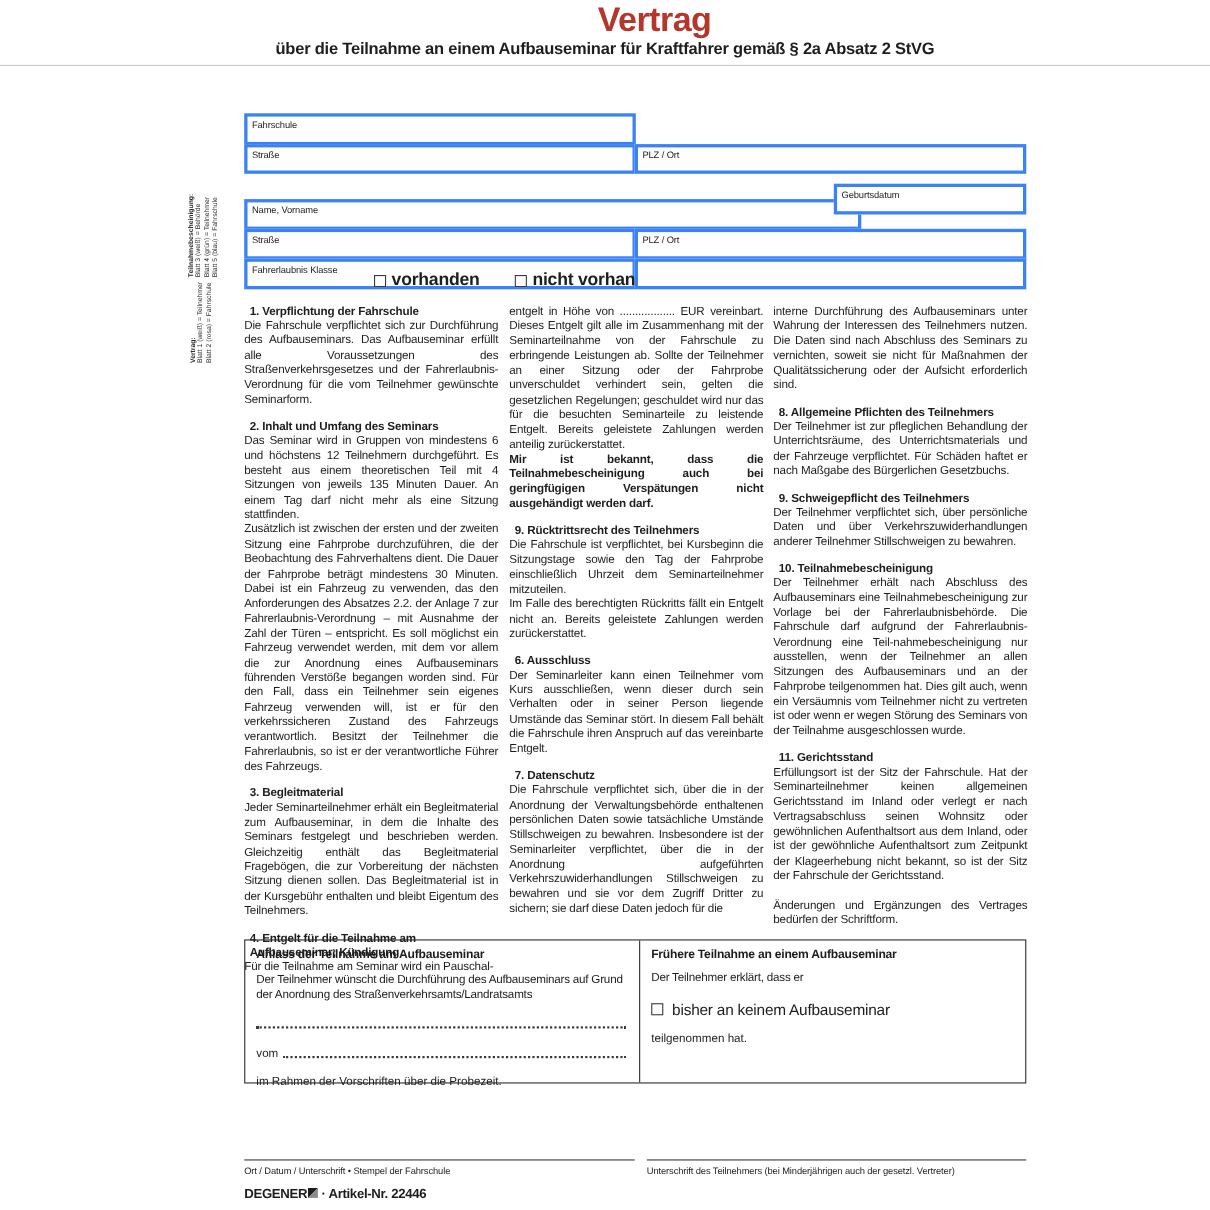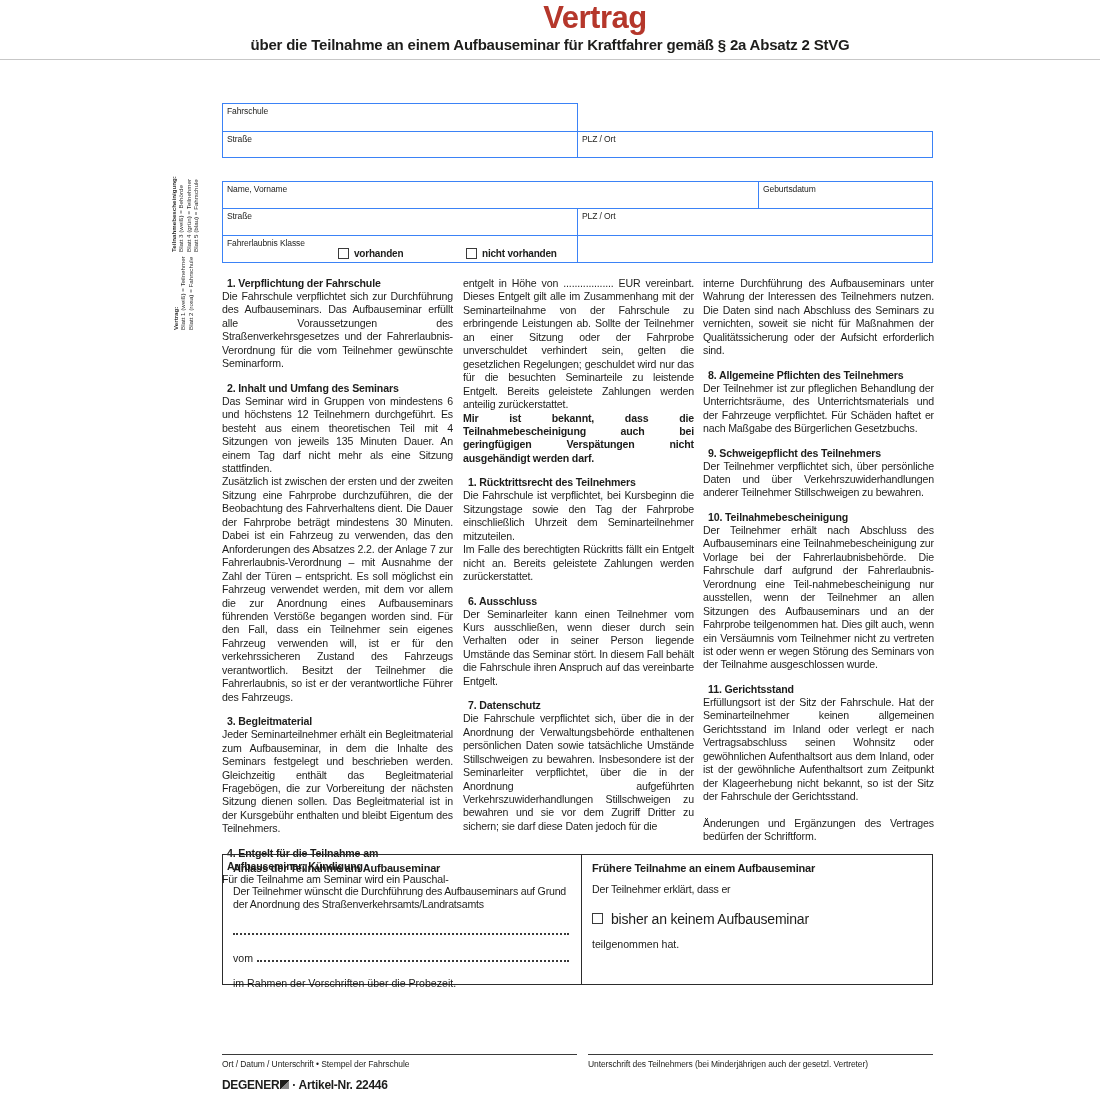--- a/index.html
+++ b/index.html
@@ -12,24 +12,24 @@
   
   .page-title{top:0px;left:0;width:1100px;text-align:center;font-size:31px;font-weight:700;letter-spacing:-0.5px;}
   .page-subtitle{top:36px;left:0;width:1100px;text-align:center;font-size:15px;font-weight:700;letter-spacing:-0.2px;}
   .header-rule{top:59px;left:0;width:1100px;border-top:1px solid #c7c7c7;height:0;}
   
   .side-note{transform:rotate(-90deg);transform-origin:left top;font-size:6.2px;line-height:7.4px;white-space:nowrap;color:#2b2b2b;}
   .side-note .sh{font-weight:700;}
   
   .mini-label{font-size:11px;font-weight:700;margin-top:37px;}
   
-  .cell{position:absolute;border:1px solid #3b82f6;background:#fff;box-sizing:border-box;}
+  .cell{position:absolute;border:3px solid #3b82f6;background:#fff;box-sizing:border-box;}
   .cell .field-label{font-size:8.5px;color:#1d1d1b;position:absolute;top:2px;left:4px;letter-spacing:-0.1px;}
   .cb{display:inline-block;width:11px;height:11px;border:1px solid #3a3a3a;background:#fff;vertical-align:middle;box-sizing:border-box;}
-  .cb-label{font-size:10px;font-weight:700;vertical-align:middle;margin-left:5px;letter-spacing:-0.2px;}
+  .cb-label{font-size:16px;font-weight:700;vertical-align:middle;margin-left:5px;letter-spacing:-0.2px;}
   .cb-group{position:absolute;top:8px;white-space:nowrap;}
   
   .col{position:absolute;top:277px;width:231px;font-size:10.6px;line-height:13.45px;text-align:justify;letter-spacing:-0.15px;}
   .blk{margin:0;}
   .blk.h{font-weight:700;margin-top:11px;padding-left:5px;text-align:left;line-height:13px;}
   .col .blk:first-child{margin-top:0;}
   .blk.pb{font-weight:700;}
   .blk.gap{margin-top:13px;}
   
   .bottom-box{position:absolute;left:222px;top:854px;width:711px;height:131px;border:1px solid #2c2c2c;box-sizing:border-box;}
@@ -83,21 +83,21 @@
 </div>
 <div class="cell" style="left:577px;top:131px;width:356px;height:27px;">
   <span class="field-label">PLZ / Ort</span>
 </div>
 
 <div class="abs mini-label" style="left:223px;top:184px;">und</div>
 
 <div class="cell" style="left:222px;top:181px;width:561px;height:28px;">
   <span class="field-label">Name, Vorname</span>
 </div>
-<div class="cell" style="left:758px;top:181px;width:175px;height:28px;">
+<div class="cell" style="left:758px;top:167px;width:175px;height:28px;">
   <span class="field-label">Geburtsdatum</span>
 </div>
 <div class="cell" style="left:222px;top:208px;width:356px;height:28px;">
   <span class="field-label">Straße</span>
 </div>
 <div class="cell" style="left:577px;top:208px;width:356px;height:28px;">
   <span class="field-label">PLZ / Ort</span>
 </div>
 <div class="cell" style="left:222px;top:235px;width:356px;height:28px;">
   <span class="field-label">Fahrerlaubnis Klasse</span>
@@ -117,21 +117,21 @@
     <div class="blk p">Das Seminar wird in Gruppen von mindestens 6 und höchstens 12 Teilnehmern durchgeführt. Es besteht aus einem theoretischen Teil mit 4 Sitzungen von jeweils 135 Minuten Dauer. An einem Tag darf nicht mehr als eine Sitzung stattfinden.</div>
     <div class="blk p">Zusätzlich ist zwischen der ersten und der zweiten Sitzung eine Fahrprobe durchzuführen, die der Beobachtung des Fahrverhaltens dient. Die Dauer der Fahrprobe beträgt mindestens 30 Minuten. Dabei ist ein Fahrzeug  zu verwenden, das den Anforderungen des Absatzes 2.2. der Anlage 7 zur Fahrerlaubnis-Verordnung – mit Ausnahme  der Zahl der Türen – entspricht. Es soll möglichst ein Fahrzeug verwendet werden, mit dem vor allem die zur Anordnung eines Aufbauseminars führenden Verstöße begangen worden sind. Für den Fall, dass ein Teilnehmer sein eigenes Fahrzeug verwenden will, ist er für den verkehrssicheren Zustand des Fahrzeugs verantwortlich. Besitzt der Teilnehmer die Fahrerlaubnis, so ist er der verantwortliche Führer des Fahrzeugs.</div>
     <div class="blk h">3. Begleitmaterial</div>
     <div class="blk p">Jeder Seminarteilnehmer erhält ein Begleitmaterial zum Aufbauseminar, in dem die Inhalte des Seminars festgelegt und beschrieben werden. Gleichzeitig enthält das Begleitmaterial Fragebögen, die zur Vorbereitung der nächsten Sitzung dienen sollen. Das Begleitmaterial ist in der Kursgebühr enthalten und bleibt Eigentum des Teilnehmers.</div>
     <div class="blk h">4. Entgelt für die Teilnahme am Aufbauseminar; Kündigung</div>
     <div class="blk p">Für die Teilnahme am Seminar wird ein Pauschal-</div>
   </div>
 <div class="col" style="left:463px;">
     <div class="blk p">entgelt in Höhe von .................. EUR vereinbart. Dieses Entgelt gilt alle im Zusammenhang mit der Seminarteilnahme von der Fahrschule zu erbringende Leistungen ab. Sollte der Teilnehmer an einer Sitzung oder der Fahrprobe unverschuldet verhindert sein, gelten die gesetzlichen Regelungen; geschuldet wird nur das für die besuchten Seminarteile zu leistende Entgelt. Bereits geleistete Zahlungen werden anteilig zurückerstattet.</div>
     <div class="blk pb">Mir ist bekannt, dass die Teilnahmebescheinigung auch bei geringfügigen Verspätungen nicht ausgehändigt werden darf.</div>
-    <div class="blk h">1. Rücktrittsrecht des Teilnehmers</div>
+    <div class="blk h">9. Rücktrittsrecht des Teilnehmers</div>
     <div class="blk p">Die Fahrschule ist verpflichtet, bei Kursbeginn die Sitzungstage sowie den Tag der Fahrprobe einschließlich Uhrzeit dem Seminarteilnehmer mitzuteilen.</div>
     <div class="blk p">Im Falle des berechtigten Rückritts fällt ein Entgelt nicht an. Bereits geleistete Zahlungen werden zurückerstattet.</div>
     <div class="blk h">6. Ausschluss</div>
     <div class="blk p">Der Seminarleiter kann einen Teilnehmer vom Kurs ausschließen, wenn dieser durch sein Verhalten oder in seiner Person liegende Umstände das Seminar stört. In diesem Fall behält die Fahrschule ihren Anspruch auf das vereinbarte Entgelt.</div>
     <div class="blk h">7. Datenschutz</div>
     <div class="blk p">Die Fahrschule verpflichtet sich, über die in der Anordnung der Verwaltungsbehörde enthaltenen persönlichen Daten sowie tatsächliche Umstände Stillschweigen zu bewahren. Insbesondere ist der Seminarleiter verpflichtet, über die in der Anordnung  aufgeführten  Verkehrszuwiderhandlungen Stillschweigen zu bewahren und sie vor dem Zugriff Dritter zu sichern; sie darf diese Daten jedoch für die</div>
   </div>
 <div class="col" style="left:703px;">
     <div class="blk p">interne Durchführung des Aufbauseminars unter Wahrung der Interessen des Teilnehmers nutzen. Die Daten sind nach Abschluss des Seminars zu vernichten, soweit sie nicht für Maßnahmen der Qualitätssicherung oder der Aufsicht erforderlich sind.</div>
     <div class="blk h">8. Allgemeine Pflichten des Teilnehmers</div>

